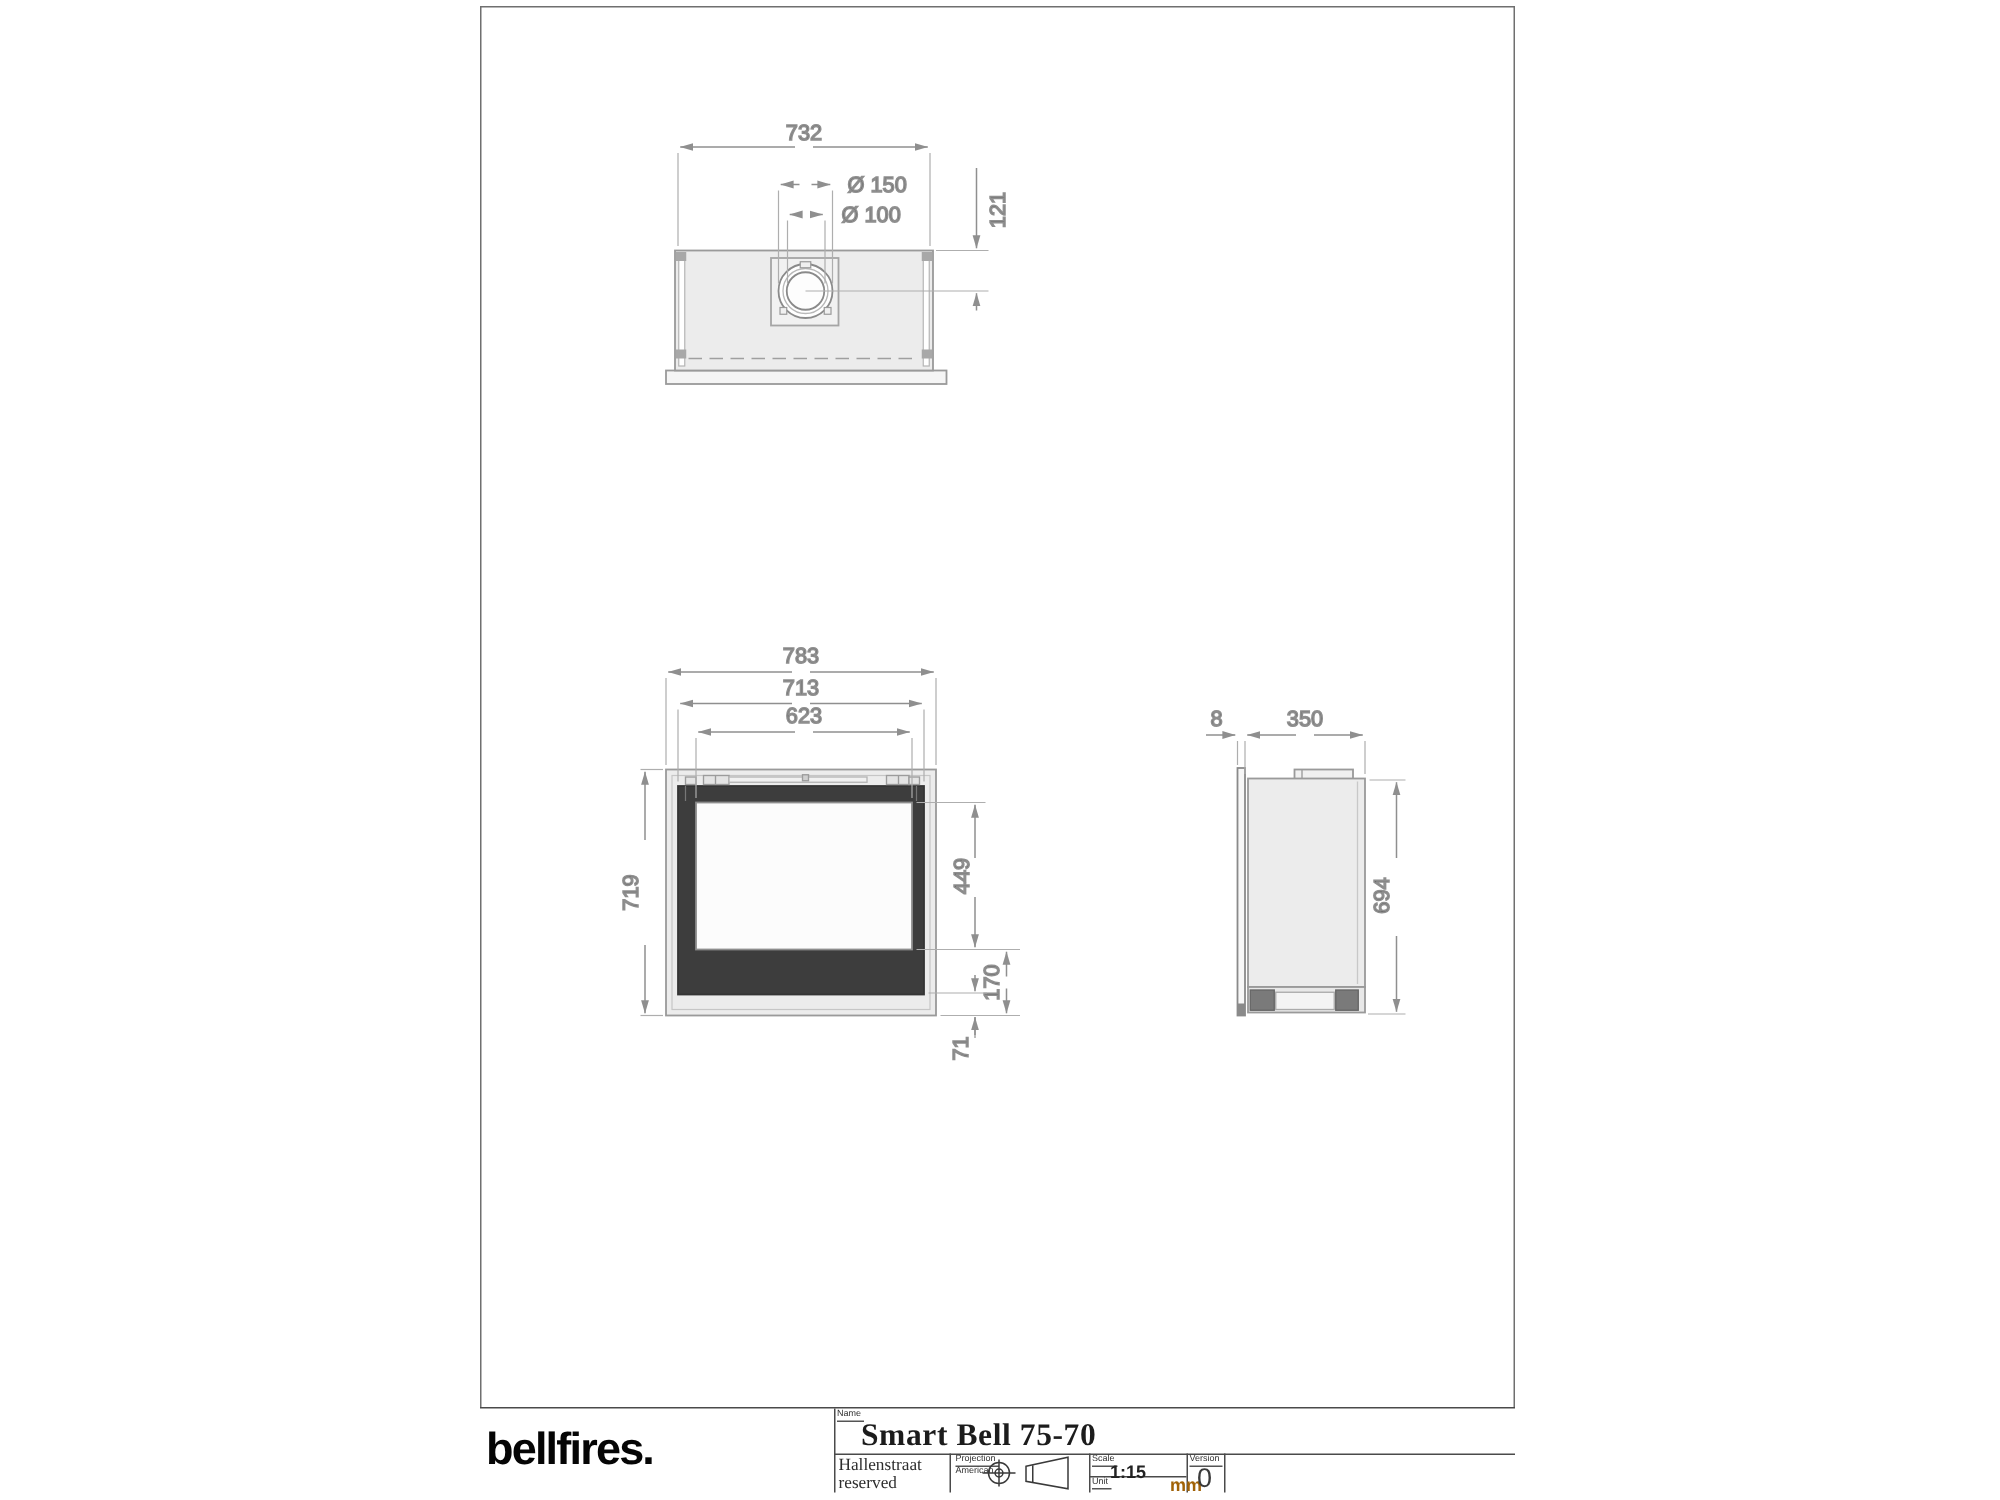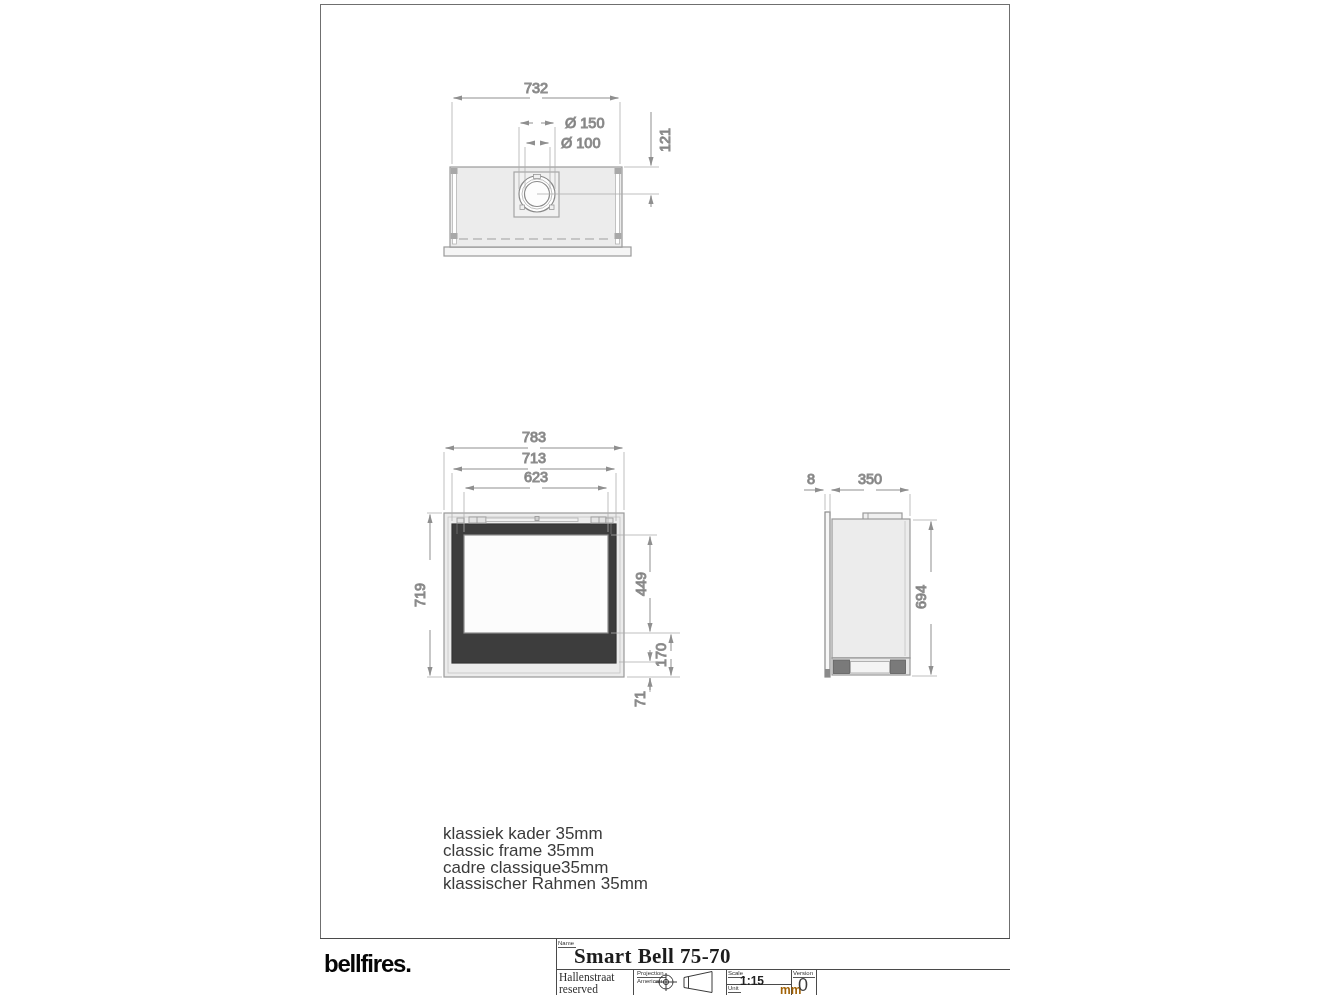--- a/index.html
+++ b/index.html
@@ -9,21 +9,21 @@
          border:1.5px solid #6f6f6f;background:#fff;box-sizing:border-box;}
   #drawing{position:absolute;left:0;top:0;width:1333px;height:1000px;pointer-events:none;}
   svg text{font-family:"Liberation Sans",sans-serif;fill:#696969;font-size:14.5px;}
   
   #notes{position:absolute;left:443px;top:826px;color:#3b3b3b;font-size:17px;line-height:16.8px;}
   
   #titleblock{position:absolute;left:320px;top:938px;width:690px;height:56px;
               border-top:1.2px solid #4a4a4a;box-sizing:border-box;background:#fff;}
   .vline{position:absolute;width:0;border-left:1.2px solid #4a4a4a;}
   .hline{position:absolute;height:0;border-top:1.2px solid #4a4a4a;}
-  #logo{position:absolute;left:4px;top:11px;font-size:24px;font-weight:800;color:#050505;
+  #logo{position:absolute;left:4px;top:11px;font-size:30px;font-weight:800;color:#050505;
         letter-spacing:-1.2px;}
   #address{position:absolute;left:121px;top:1px;font-family:"Liberation Serif",serif;
            font-size:11px;line-height:11.2px;color:#2e2e2e;white-space:nowrap;}
   .micro{font-size:6px;line-height:6px;color:#333;border-bottom:0.8px solid #555;
          width:fit-content;padding:0 2px 1px 0;}
   #namecell{position:absolute;left:238px;top:1px;}
   #productname{position:absolute;left:254px;top:5px;font-family:"Liberation Serif",serif;
                font-size:21px;color:#1c1c1c;letter-spacing:0.4px;font-weight:bold;}
   #modifications{position:absolute;left:239px;top:32px;font-family:"Liberation Serif",serif;
                  font-size:11.5px;line-height:12px;color:#2e2e2e;}
@@ -35,26 +35,20 @@
   #versionlabel{position:absolute;left:473px;top:31px;}
   #versionvalue{position:absolute;left:478px;top:36px;font-size:18px;color:#3a3a3a;}
 </style>
 </head>
 <body>
 
 <div id="page">
 
   <div id="sheet"></div>
 
-  <div id="notes">
-    <div>klassiek kader 35mm</div>
-    <div>classic frame 35mm</div>
-    <div>cadre classique35mm</div>
-    <div>klassischer Rahmen 35mm</div>
-  </div>
 
   <div id="titleblock">
     <div id="logo">bellfires.</div>
 
     <div class="vline" style="left:236px;top:0;height:56px;"></div>
     <div class="hline" style="left:236px;top:30px;width:454px;"></div>
     <div class="vline" style="left:313px;top:30px;height:26px;"></div>
     <div class="vline" style="left:406px;top:30px;height:26px;"></div>
     <div class="hline" style="left:406px;top:45px;width:65px;"></div>
     <div class="vline" style="left:471px;top:30px;height:26px;"></div>

